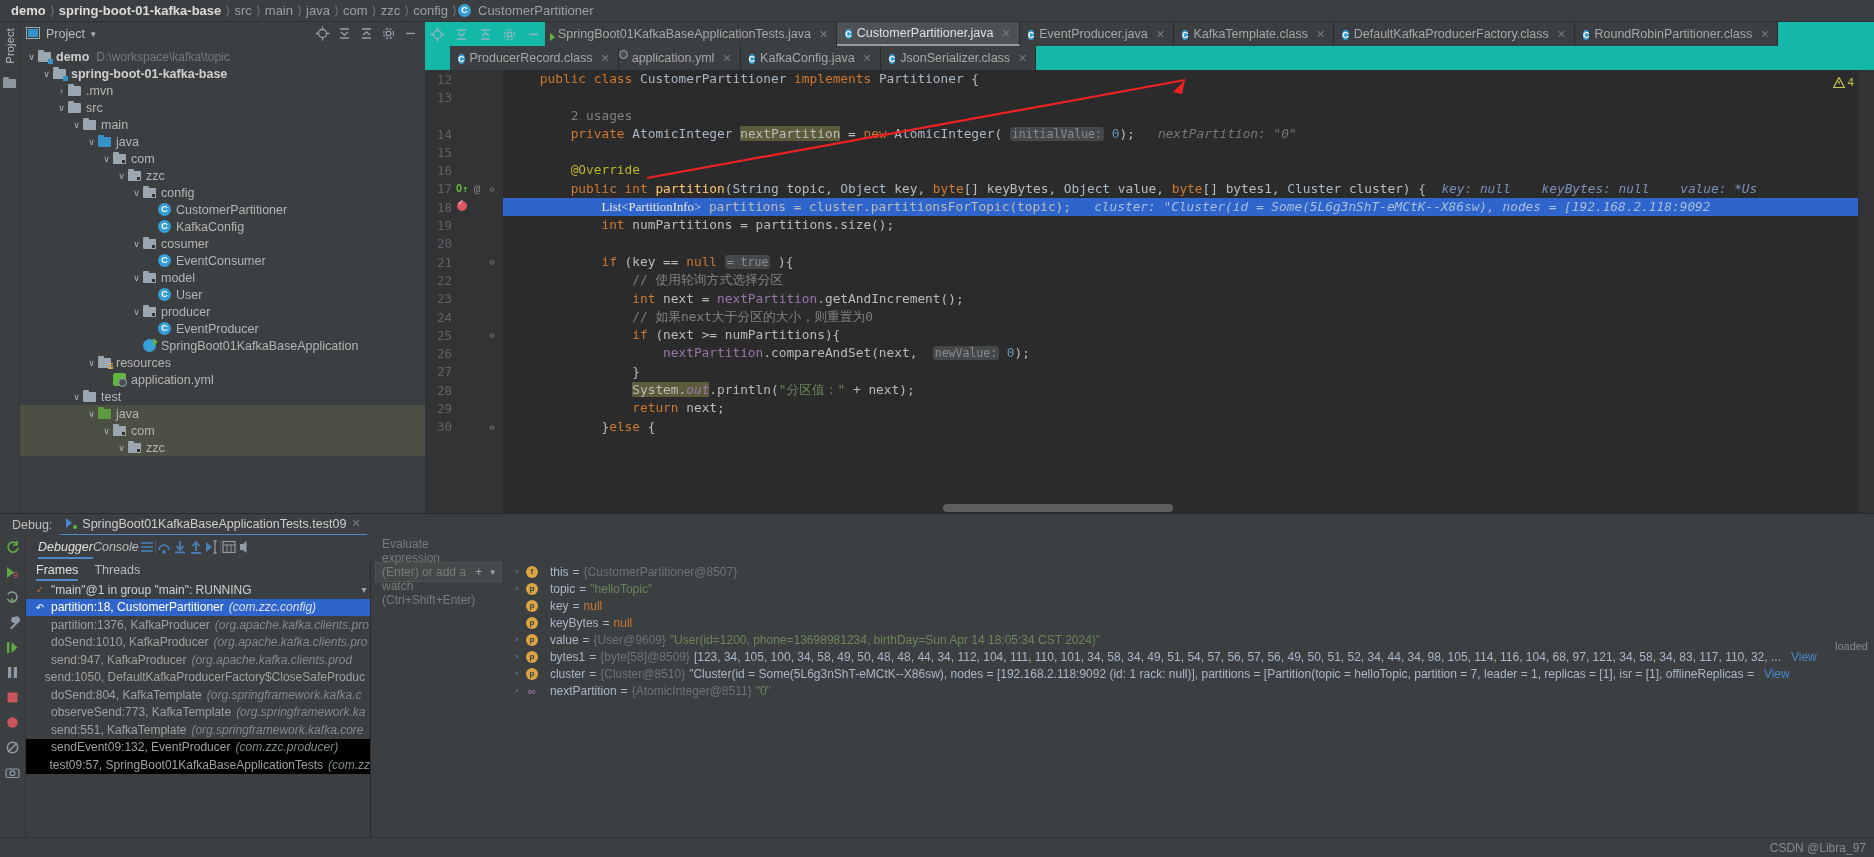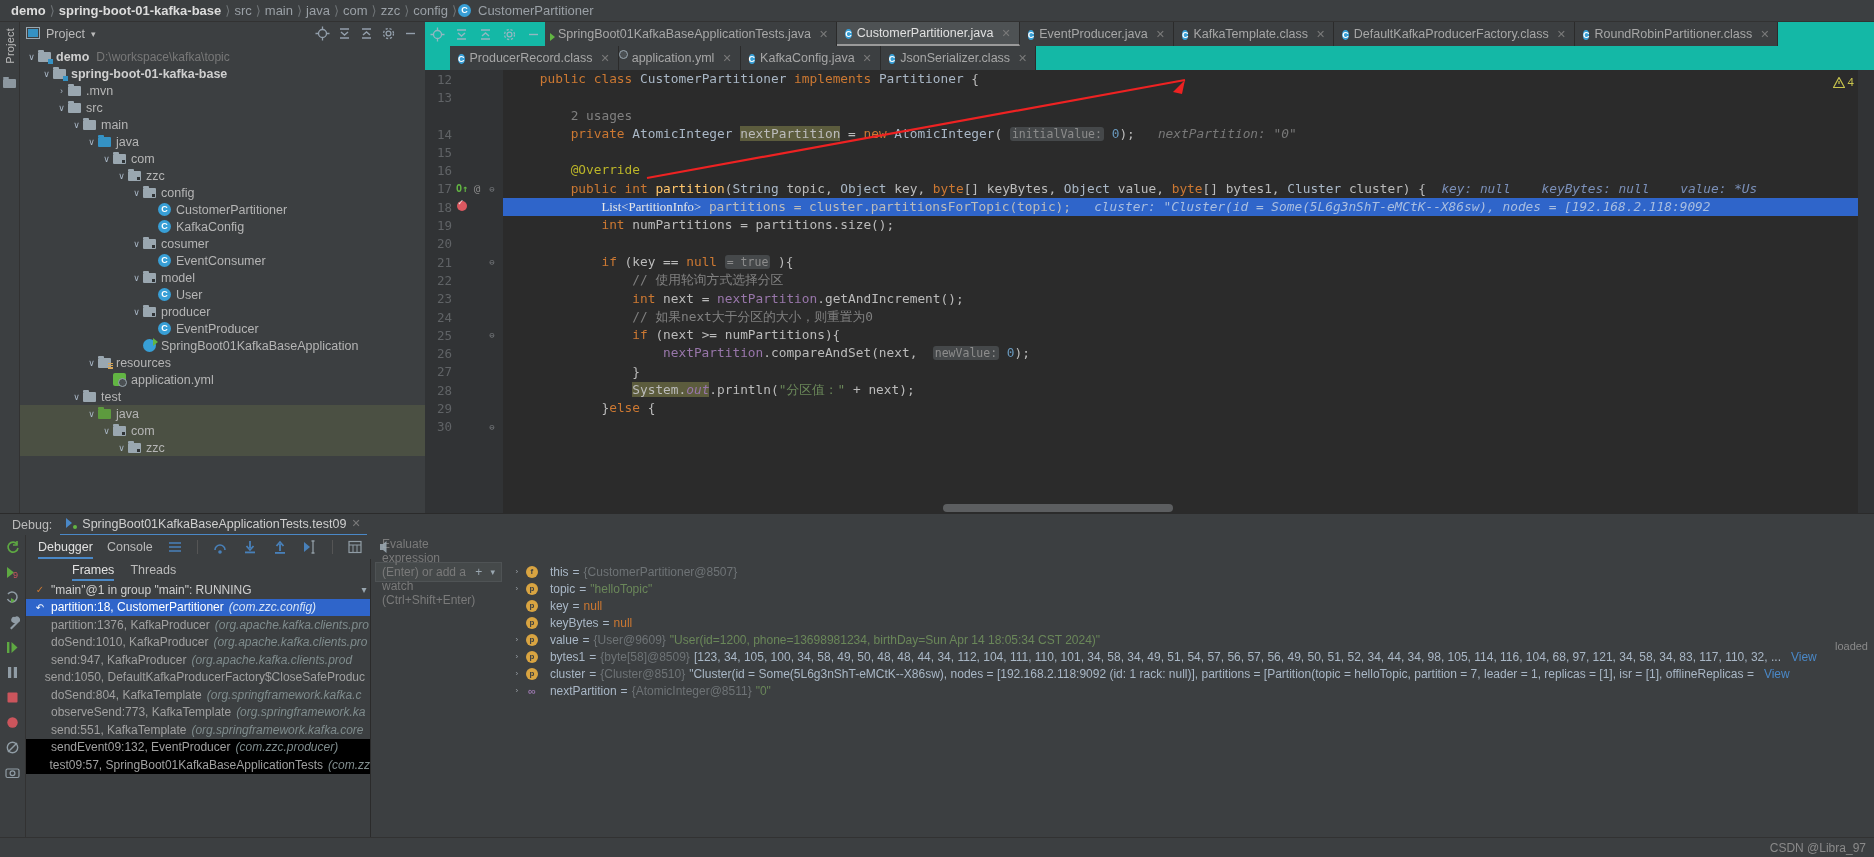--- a/index.html
+++ b/index.html
@@ -148,30 +148,30 @@
   .runico{ width:11px;height:11px; position:relative;}
   .runico:before{content:"";position:absolute;left:0;top:0;border-left:6px solid #4a88c7;border-top:5px solid transparent;border-bottom:5px solid transparent;}
   .runico:after{content:"";position:absolute;right:0;bottom:0;width:4px;height:4px;border-radius:50%;background:#62b543;}
 
   .debugbody{ flex:1 1 auto; display:flex; min-height:0; background:#3c3f41; }
   .dbg-strip{ width:26px; flex:0 0 26px; background:#3c3f41; display:flex; flex-direction:column;
       align-items:center; padding-top:4px; gap:9px; border-right:1px solid #323232;}
   .dstrip-ico{ width:16px; height:16px; opacity:.9; display:flex; align-items:center; justify-content:center; font-size:13px;}
 
   .dbg-main{ flex:1 1 auto; display:flex; flex-direction:column; min-width:0; }
-  .dbg-tabs{ height:24px; display:flex; align-items:center; gap:14px; padding-left:12px; flex:0 0 24px;}
+  .dbg-tabs{ height:24px; display:flex; align-items:center; padding-left:12px; flex:0 0 24px;font-style:italic;}
   .dbg-tabs .t1{ font-size:12.5px; color:#bbbbbb; height:24px; line-height:24px;}
   .dbg-tabs .t1.sel{ color:#e0e0e0; border-bottom:2px solid #4a88c7; }
   .dbg-tool{ width:16px;height:16px;opacity:.9;display:flex;align-items:center;justify-content:center;}
   .dbg-split{ flex:1 1 auto; display:flex; min-height:0; }
 
   .frames{ width:345px; flex:0 0 345px; display:flex; flex-direction:column; border-right:1px solid #2b2b2b;}
   .frames-tabs{ height:22px; display:flex; align-items:center; gap:16px; padding-left:10px; flex:0 0 22px;}
   .frames-tabs .ft{ font-size:12.5px; color:#bbbbbb; height:22px; line-height:22px;}
-  .frames-tabs .ft.sel{ color:#e0e0e0; border-bottom:2px solid #4a88c7;margin-left:36px;}
+  .frames-tabs .ft.sel{ color:#e0e0e0; border-bottom:2px solid #4a88c7;}
   .frames-list{ flex:1 1 auto; overflow:hidden; background:#3c3f41; font-size:12px;}
   .frow{ height:17.5px; display:flex; align-items:center; gap:5px; padding-left:8px; white-space:nowrap; color:#a0a0a0;}
   .frow.sel{ background:#2f65ca; color:#ffffff; }
   .frow.gold{ background:#000000; }
   .frow .pkg{ color:#7f8c8d; font-style:italic; }
   .frow.sel .pkg{ color:#d5e2f5; }
   .frow .fico{ width:12px; text-align:center; font-size:10px; }
 
   .vars{ flex:1 1 auto; display:flex; flex-direction:row; min-width:0; }
   .evalbar{ height:20px; flex:0 0 20px; display:flex; align-items:center; background:#45494a;
@@ -696,20 +696,21 @@
             <div class="cline">            <span class="k">int</span> numPartitions = partitions.size();</div>
             <div class="cline">&nbsp;</div>
             <div class="cline">            <span class="k">if</span> (key == <span class="k">null</span> <span class="paramhint">= true</span> ){</div>
             <div class="cline">                <span class="c">// 使用轮询方式选择分区</span></div>
             <div class="cline">                <span class="k">int</span> next = <span class="fld">nextPartition</span>.getAndIncrement();</div>
             <div class="cline">                <span class="c">// 如果next大于分区的大小，则重置为0</span></div>
             <div class="cline">                <span class="k">if</span> (next &gt;= numPartitions){</div>
             <div class="cline">                    <span class="fld">nextPartition</span>.compareAndSet(next,  <span class="paramhint">newValue:</span> <span class="n">0</span>);</div>
             <div class="cline">                }</div>
             <div class="cline">                <span class="nphl">System.<span class="fld" style="font-style:italic">out</span></span>.println(<span class="s">"分区值："</span> + next);</div>
+            <div class="cline">                <span class="k">return</span> next;</div>
             <div class="cline">            }<span class="k">else</span> {</div>
           </div>
         <div class="warnbox">
           <svg width="12" height="11" viewBox="0 0 12 11">
               <path d="M6 0.5L11.5 10.5H0.5Z" fill="none" stroke="#c9c54d" stroke-width="1.2"></path>
               <path d="M6 4v3" stroke="#c9c54d" stroke-width="1.2"></path>
             </svg>
           <span>4</span>
         </div>
         <div class="rightgutter"></div>

